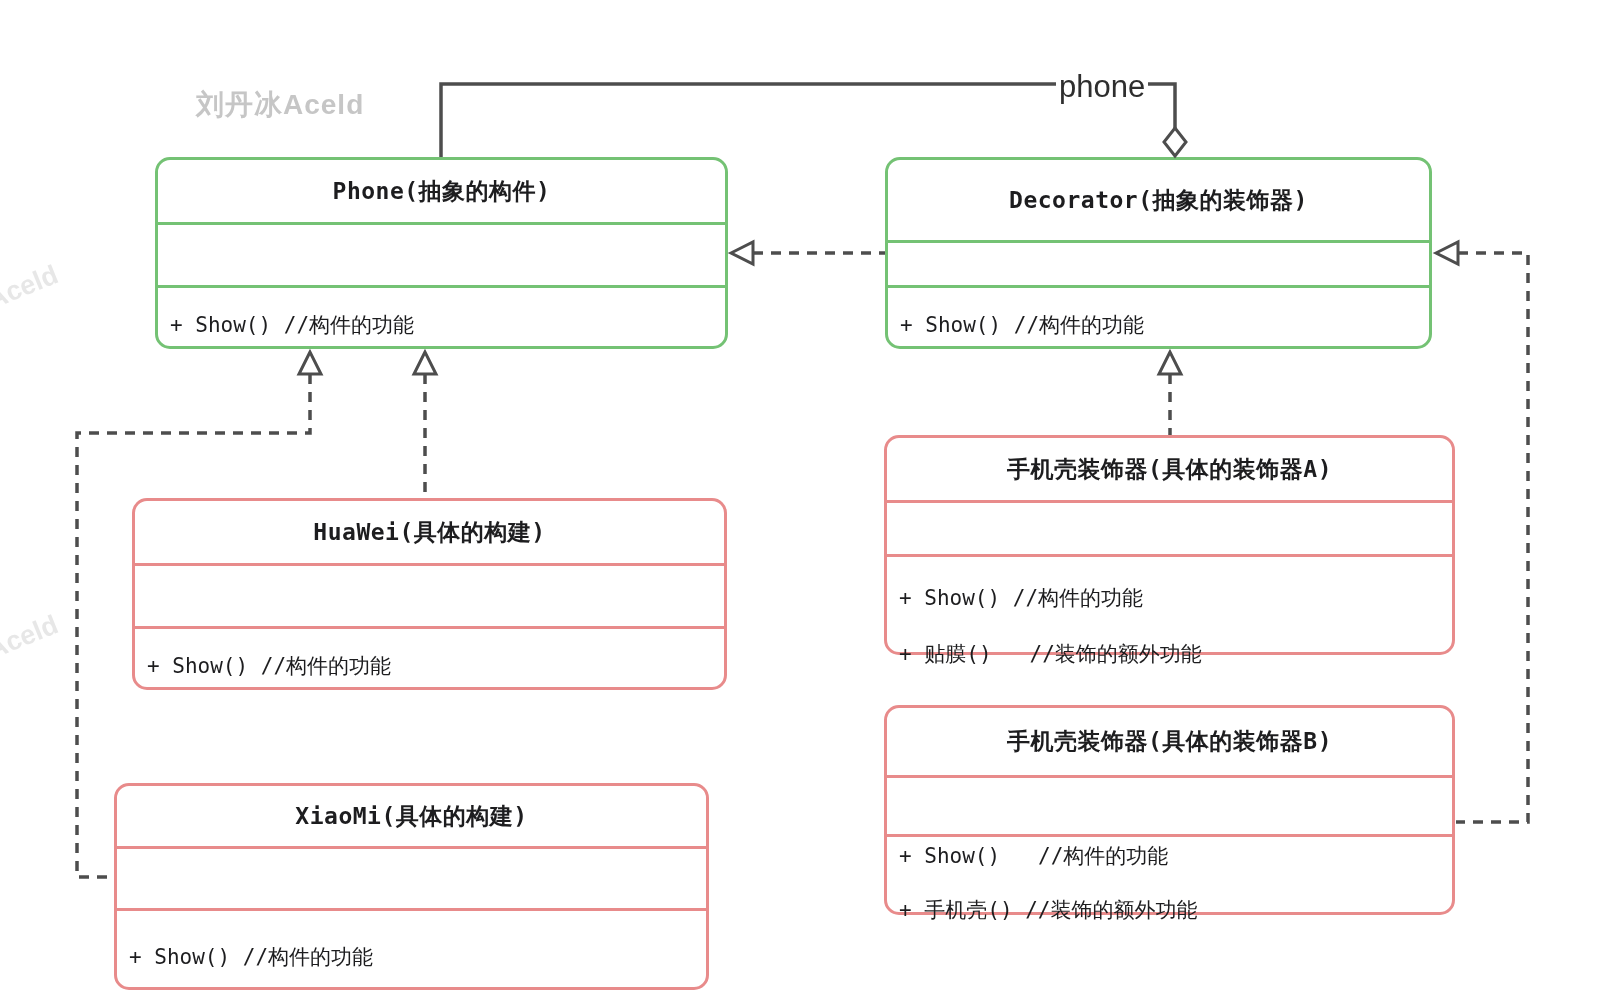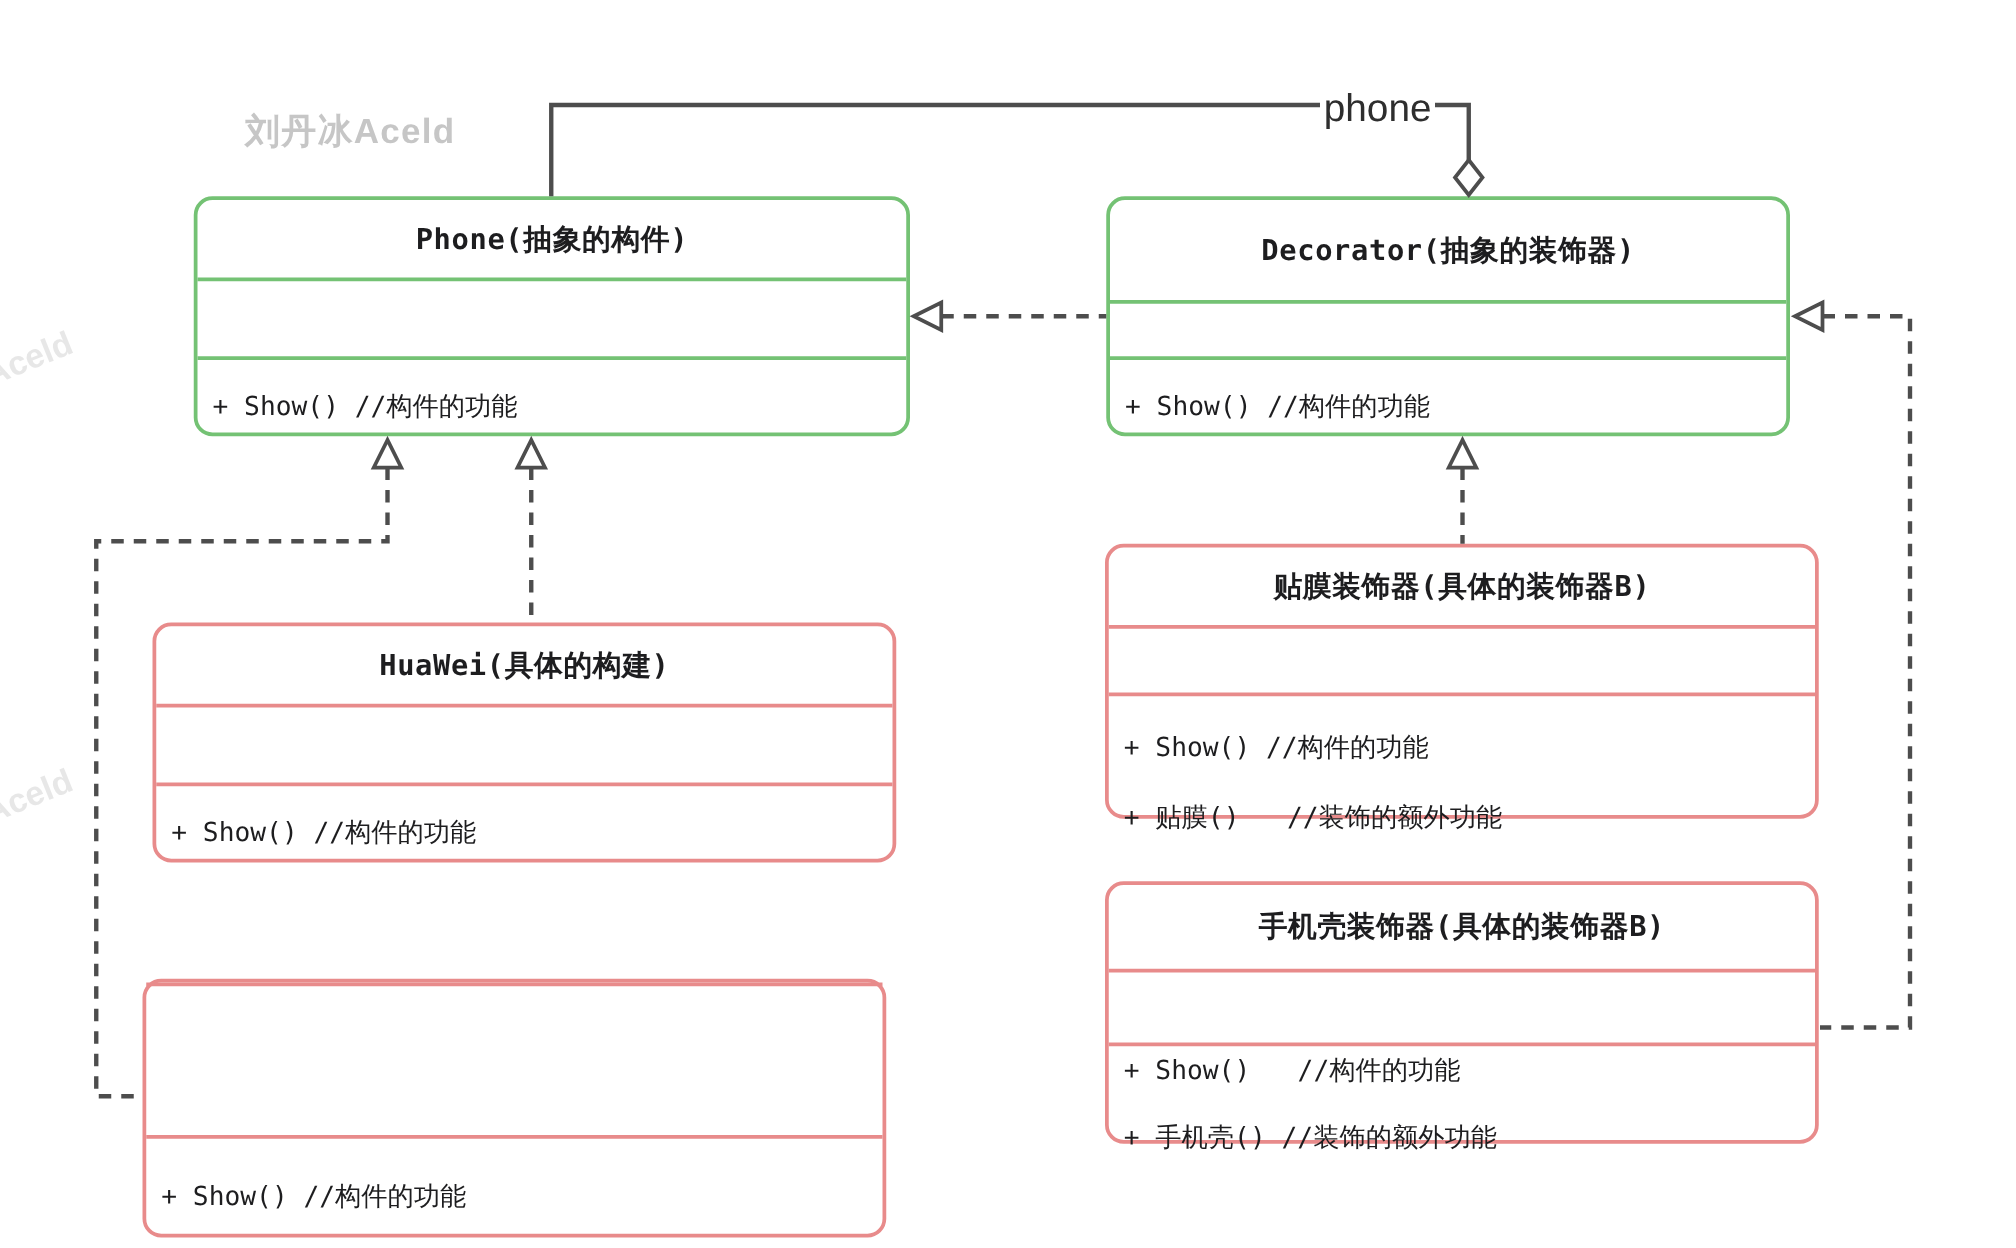--- a/index.html
+++ b/index.html
@@ -67,37 +67,38 @@
   </div>
 
   <div class="uml-box green" style="left:885px;top:157px;width:547px;height:192px">
     <div class="sec title" style="height:80px">Decorator(抽象的装饰器)</div>
     <div class="sec mid"></div>
     <div class="sec methods" style="height:61px">
       <div class="mline">+ Show() //构件的功能</div>
     </div>
   </div>
 
-  <div class="uml-box red" style="left:122px;top:498px;width:595px;height:192px">
+  <div class="uml-box red" style="left:132px;top:498px;width:595px;height:192px">
     <div class="sec title" style="height:62px">HuaWei(具体的构建)</div>
     <div class="sec mid"></div>
     <div class="sec methods" style="height:61px">
       <div class="mline">+ Show() //构件的功能</div>
     </div>
   </div>
 
   <div class="uml-box red" style="left:114px;top:783px;width:595px;height:207px">
+    <div class="sec title" style="height:60px">XiaoMi(具体的构建)</div>
     <div class="sec mid"></div>
     <div class="sec methods" style="height:79px">
       <div class="mline">+ Show() //构件的功能</div>
     </div>
   </div>
 
   <div class="uml-box red" style="left:884px;top:435px;width:571px;height:220px">
-    <div class="sec title" style="height:62px">贴膜装饰器(具体的装饰器B)</div>
+    <div class="sec title" style="height:62px">手机壳装饰器(具体的装饰器A)</div>
     <div class="sec mid"></div>
     <div class="sec methods" style="height:98px;justify-content:flex-start;padding-top:5px">
       <div class="mline">+ Show() //构件的功能</div>
       <div class="mline">+ 贴膜()   //装饰的额外功能</div>
     </div>
   </div>
 
   <div class="uml-box red" style="left:884px;top:705px;width:571px;height:210px">
     <div class="sec title" style="height:67px">手机壳装饰器(具体的装饰器B)</div>
     <div class="sec mid"></div>

